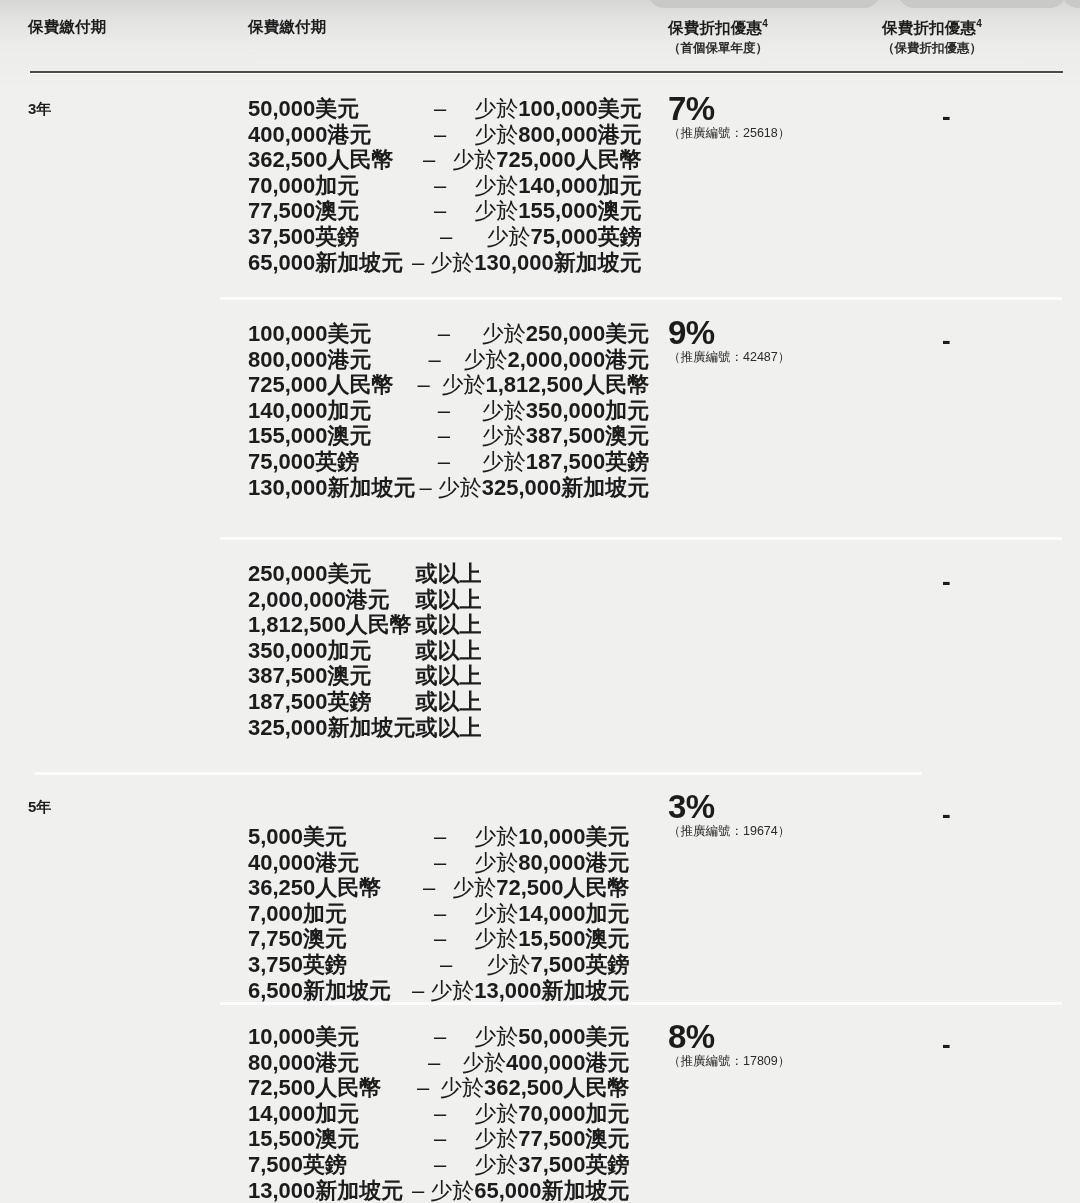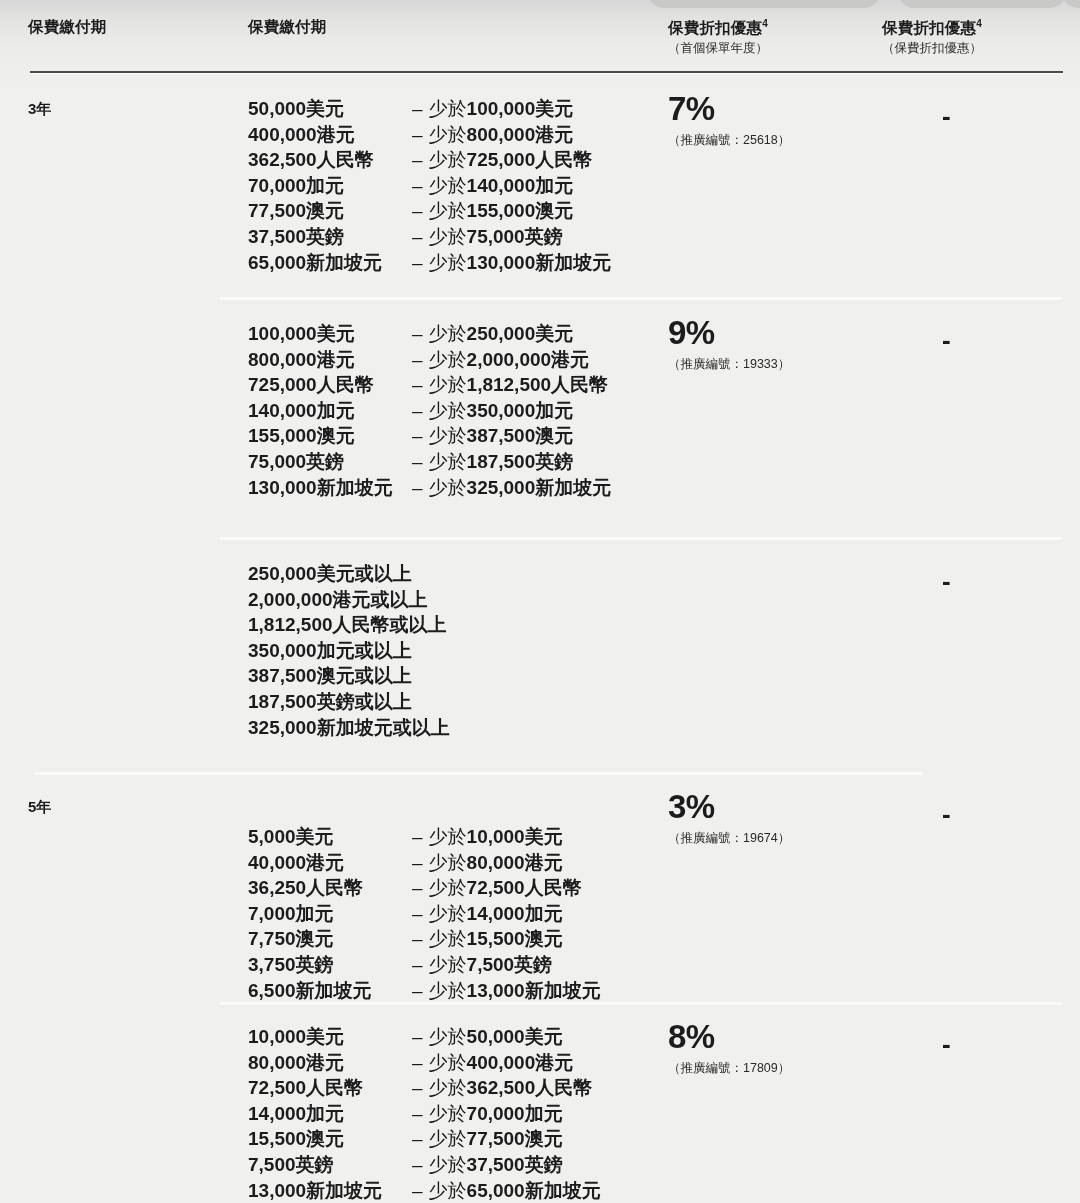--- a/index.html
+++ b/index.html
@@ -63,21 +63,21 @@
     line-height: 1.15;
     white-space: nowrap;
   }
   .th .sup {
     font-size: 10px;
     vertical-align: super;
     font-weight: bold;
   }
   .th .th-sub {
     font-size: 12.5px;
-    font-weight: normal;
+    font-weight: bold;
     color: #2b2b2b;
     line-height: 1.3;
     margin-top: 3px;
     white-space: nowrap;
   }
   .th.c1 { left: 28px; }
   .th.c2 { left: 248px; }
   .th.c3 { left: 668px; }
   .th.c4 { left: 882px; }
 
@@ -114,21 +114,22 @@
   }
   .cell-prem {
     position: absolute;
     left: 248px;
   }
   .prem-line {
     display: flex;
     align-items: baseline;
     line-height: 25.6px;
     white-space: nowrap;
-    font-size: 19px;
+    font-size: 22px;
+    justify-content: space-between;
   }
   .prem-lo {
     font-weight: bold;
     min-width: 160px;
     display: inline-block;
   }
   .prem-dash {
     font-weight: normal;
     padding: 0 6px 0 4px;
   }
@@ -143,21 +144,20 @@
   .disc-pct {
     font-size: 33px;
     font-weight: bold;
     line-height: 1;
     letter-spacing: -.5px;
   }
   .disc-code {
     font-size: 12.5px;
     font-weight: normal;
     color: #2a2a2a;
-    margin-top: 7px;
     white-space: nowrap;
   }
   .cell-disc2 {
     position: absolute;
     left: 942px;
     font-size: 26px;
     font-weight: bold;
     line-height: 1;
   }
 </style>
@@ -272,21 +272,21 @@
             <span class="prem-hi"><span>少於</span><b>187,500英鎊</b></span>
           </div>
           <div class="prem-line">
             <span class="prem-lo">130,000新加坡元</span>
             <span class="prem-dash">–</span>
             <span class="prem-hi"><span>少於</span><b>325,000新加坡元</b></span>
           </div>
         </div>
         <div class="cell-disc" style="top: 19px;">
           <div class="disc-pct">9%</div>
-          <div class="disc-code">（推廣編號：19333）</div>
+          <div class="disc-code">（推廣編號：42487）</div>
         </div>
         <div class="cell-disc2" style="top: 30px;">-</div>
       </div>
       <div class="trow" style="position: absolute; left: 0px; width: 1080px; top: 537px; height: 235px;">
         <div class="rowsep"></div>
         <div class="cell-prem" style="top: 24px;">
           <div class="prem-line">
             <span class="prem-lo" style="min-width: 0px;">250,000美元</span>
             <span class="prem-suffix">或以上</span>
           </div>

